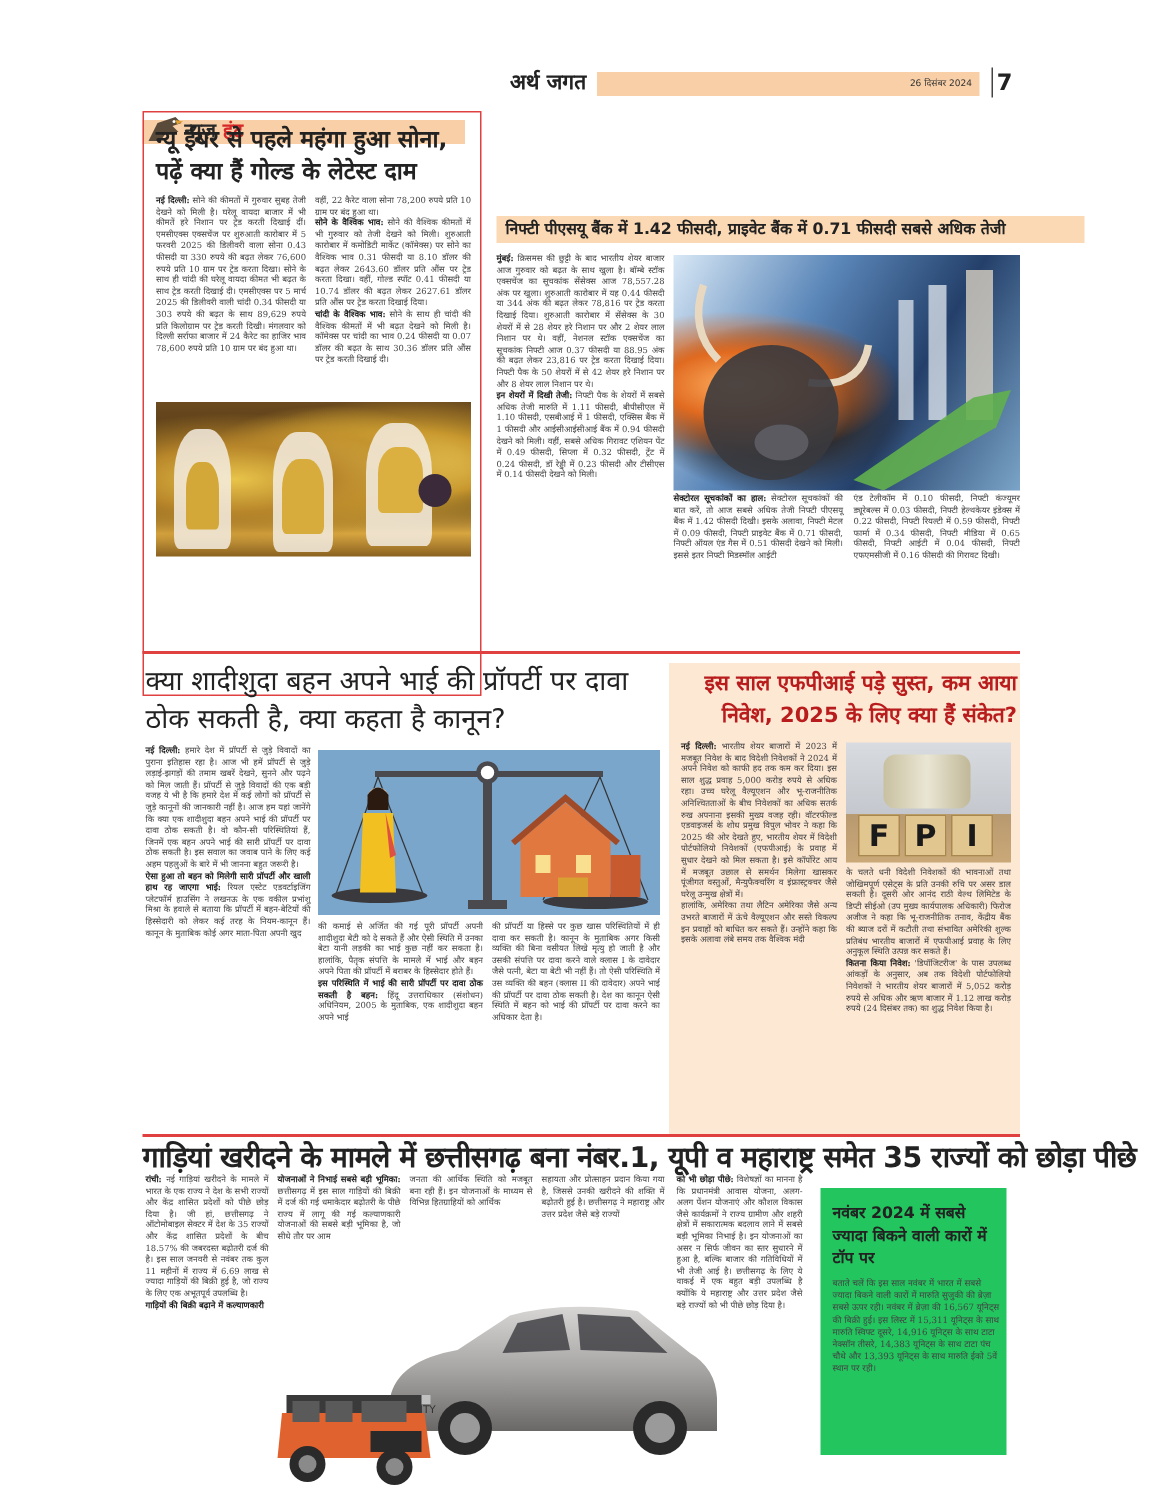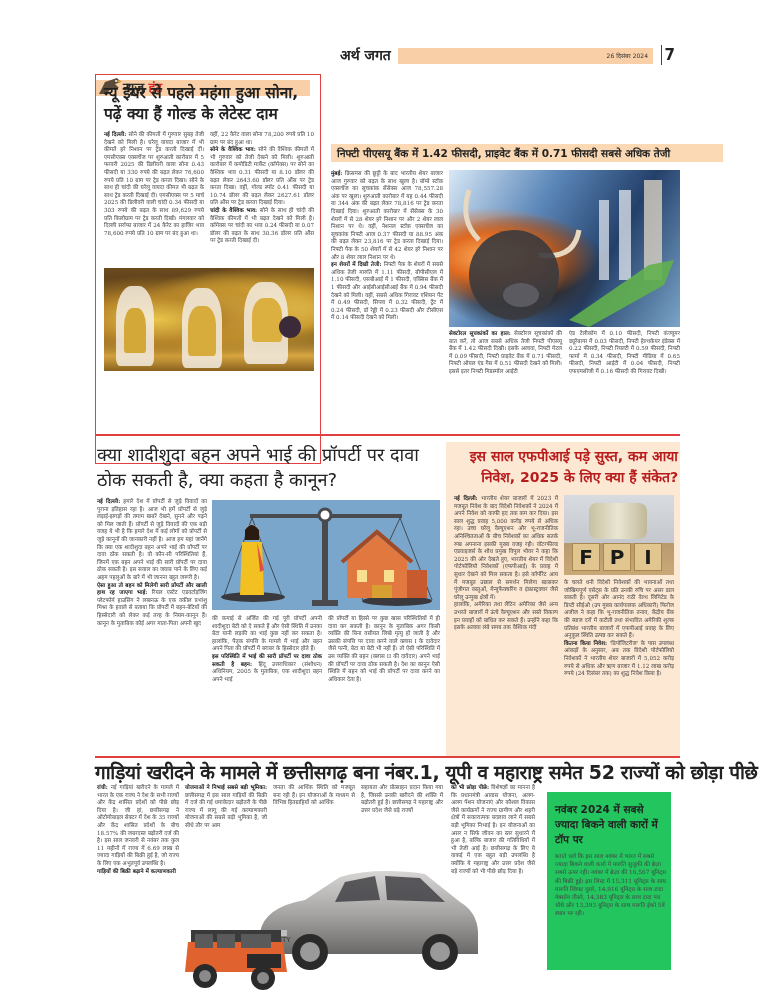--- a/index.html
+++ b/index.html
@@ -208,21 +208,21 @@
     </div>
     <div class="fpi-col2 col-text">
       <span>के चलते धनी विदेशी निवेशकों की भावनाओं तथा जोखिमपूर्ण एसेट्स के प्रति उनकी रुचि पर असर डाल सकती है। दूसरी ओर आनंद राठी वेल्थ लिमिटेड के डिप्टी सीईओ (उप मुख्य कार्यपालक अधिकारी) फिरोज अजीज ने कहा कि भू-राजनीतिक तनाव, केंद्रीय बैंक की ब्याज दरों में कटौती तथा संभावित अमेरिकी शुल्क प्रतिबंध भारतीय बाजारों में एफपीआई प्रवाह के लिए अनुकूल स्थिति उत्पन्न कर सकते हैं।</span><br>
       <b>कितना किया निवेश:</b>
       <span>'डिपॉजिटरीज' के पास उपलब्ध आंकड़ों के अनुसार, अब तक विदेशी पोर्टफोलियो निवेशकों ने भारतीय शेयर बाजारों में 5,052 करोड़ रुपये से अधिक और ऋण बाजार में 1.12 लाख करोड़ रुपये (24 दिसंबर तक) का शुद्ध निवेश किया है।</span>
     </div>
   </div>
 
   <div class="divider-red" style="left:0;top:716px;width:585px;"></div>
 
-  <div class="cars-title">गाड़ियां खरीदने के मामले में छत्तीसगढ़ बना नंबर.1, यूपी व महाराष्ट्र समेत 52 राज्यों को छोड़ा पीछे</div>
+  <div class="cars-title">गाड़ियां खरीदने के मामले में छत्तीसगढ़ बना नंबर.1, यूपी व महाराष्ट्र समेत 35 राज्यों को छोड़ा पीछे</div>
   <div class="cars-c1 col-text">
     <b>रांची:</b>
     <span>नई गाड़ियां खरीदने के मामले में भारत के एक राज्य ने देश के सभी राज्यों और केंद्र शासित प्रदेशों को पीछे छोड़ दिया है। जी हां, छत्तीसगढ़ ने ऑटोमोबाइल सेक्टर में देश के 35 राज्यों और केंद्र शासित प्रदेशों के बीच 18.57% की जबरदस्त बढ़ोतरी दर्ज की है। इस साल जनवरी से नवंबर तक कुल 11 महीनों में राज्य में 6.69 लाख से ज्यादा गाड़ियों की बिक्री हुई है, जो राज्य के लिए एक अभूतपूर्व उपलब्धि है।</span><br>
     <b>गाड़ियों की बिक्री बढ़ाने में कल्याणकारी</b>
   </div>
   <div class="cars-c2 col-text">
     <b>योजनाओं ने निभाई सबसे बड़ी भूमिका:</b>
     <span>छत्तीसगढ़ में इस साल गाड़ियों की बिक्री में दर्ज की गई धमाकेदार बढ़ोतरी के पीछे राज्य में लागू की गई कल्याणकारी योजनाओं की सबसे बड़ी भूमिका है, जो सीधे तौर पर आम</span>
   </div>
   <div class="cars-c3 col-text">

